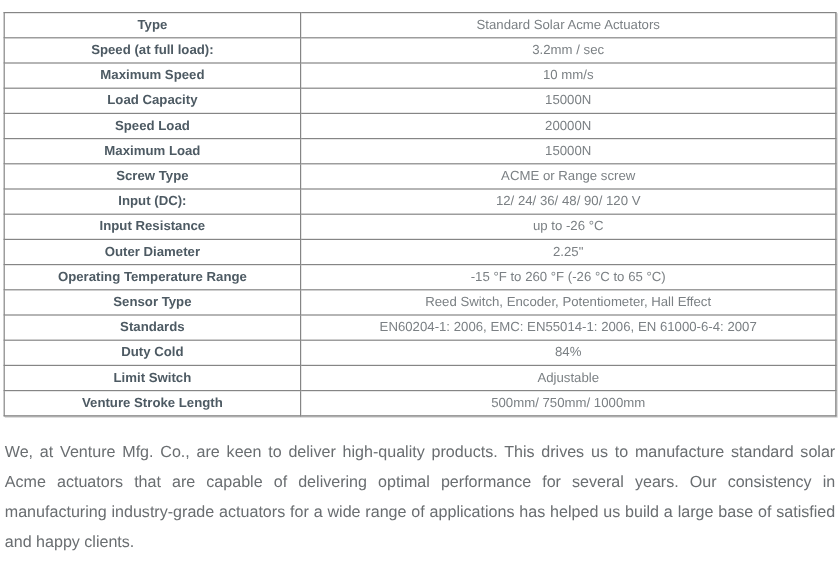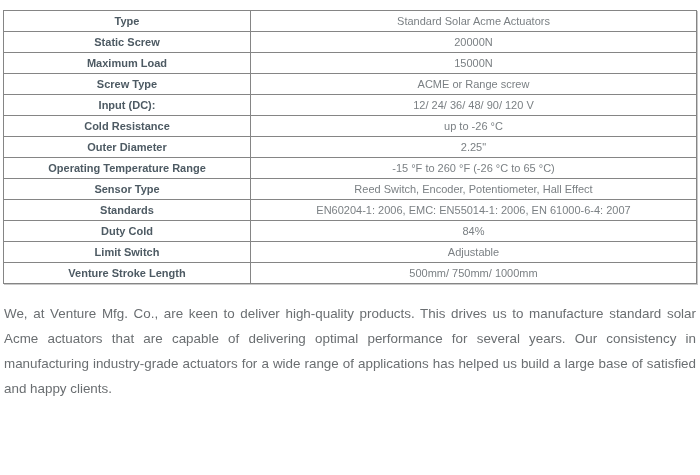--- a/index.html
+++ b/index.html
@@ -59,37 +59,49 @@
 
 <div class="page">
 
   <table class="spec-table">
     <tbody>
       <tr>
         <td class="label-cell">Type</td>
         <td class="value-cell">Standard Solar Acme Actuators</td>
       </tr>
       <tr>
-        <td class="label-cell">Static Screw</td>
+        <td class="label-cell">Speed (at full load):</td>
+        <td class="value-cell">3.2mm / sec</td>
+      </tr>
+      <tr>
+        <td class="label-cell">Maximum Speed</td>
+        <td class="value-cell">10 mm/s</td>
+      </tr>
+      <tr>
+        <td class="label-cell">Load Capacity</td>
+        <td class="value-cell">15000N</td>
+      </tr>
+      <tr>
+        <td class="label-cell">Speed Load</td>
         <td class="value-cell">20000N</td>
       </tr>
       <tr>
         <td class="label-cell">Maximum Load</td>
         <td class="value-cell">15000N</td>
       </tr>
       <tr>
         <td class="label-cell">Screw Type</td>
         <td class="value-cell">ACME or Range screw</td>
       </tr>
       <tr>
         <td class="label-cell">Input (DC):</td>
         <td class="value-cell">12/ 24/ 36/ 48/ 90/ 120 V</td>
       </tr>
       <tr>
-        <td class="label-cell">Cold Resistance</td>
+        <td class="label-cell">Input Resistance</td>
         <td class="value-cell">up to -26 °C</td>
       </tr>
       <tr>
         <td class="label-cell">Outer Diameter</td>
         <td class="value-cell">2.25"</td>
       </tr>
       <tr>
         <td class="label-cell">Operating Temperature Range</td>
         <td class="value-cell">-15 °F to 260 °F (-26 °C to 65 °C)</td>
       </tr>

